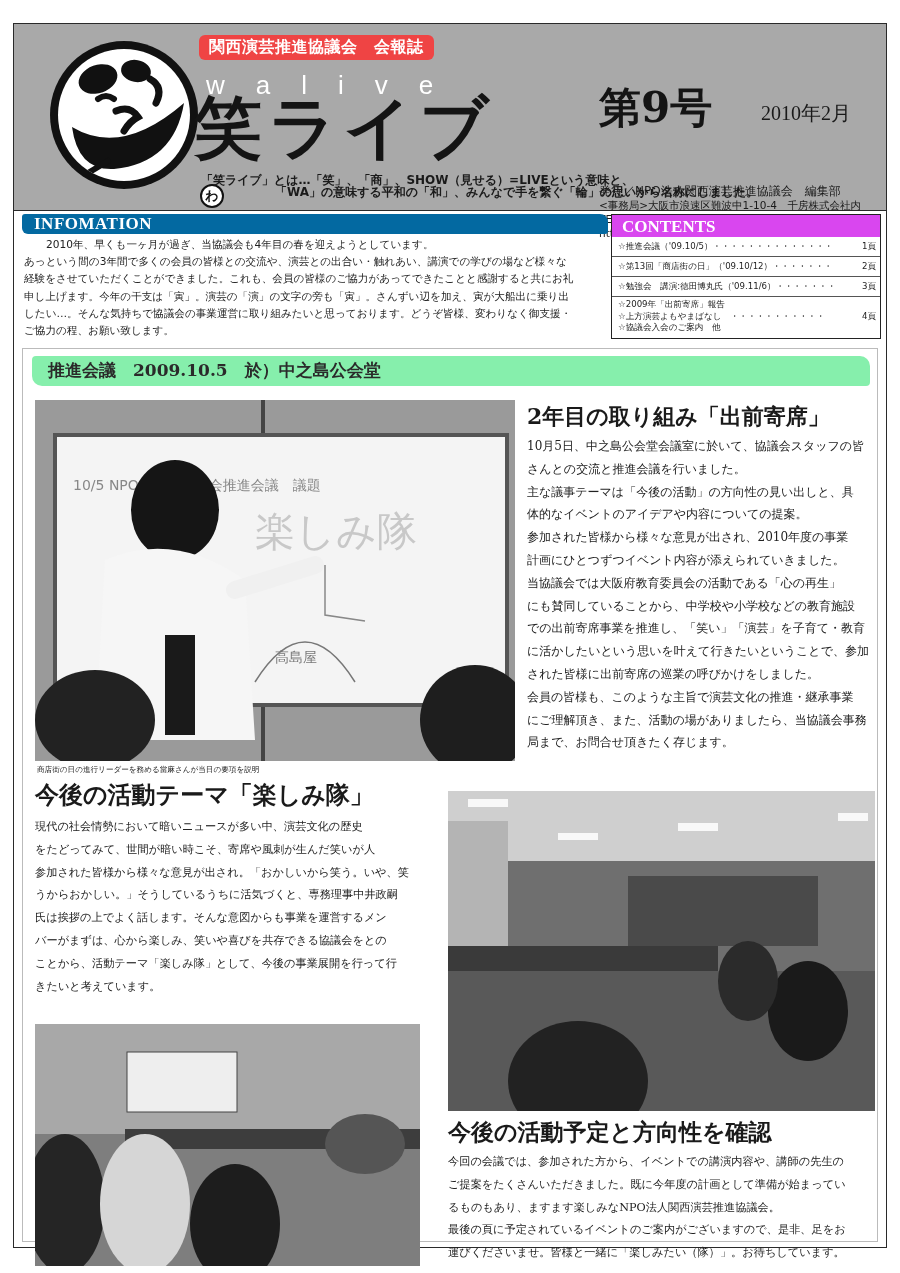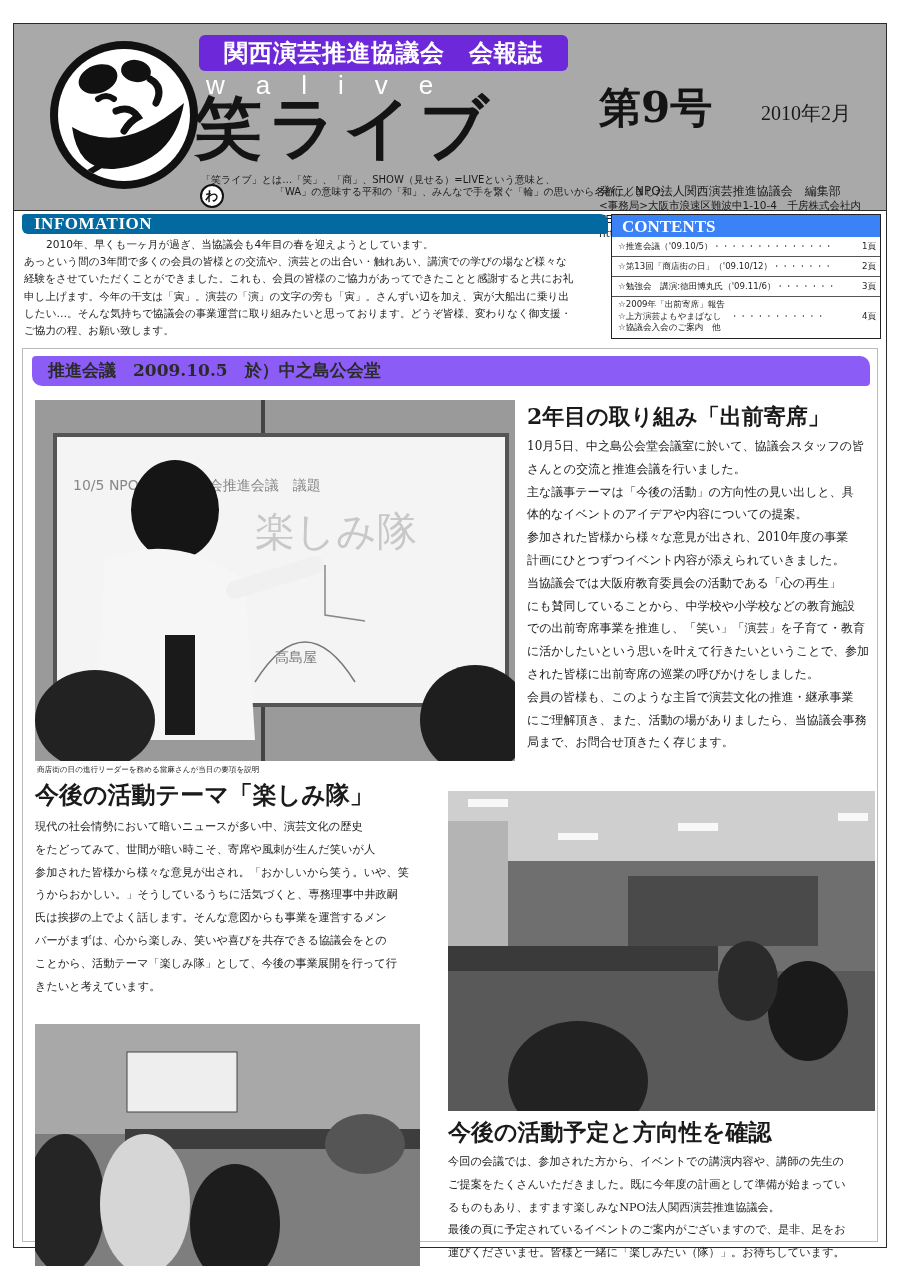--- a/index.html
+++ b/index.html
@@ -2,42 +2,42 @@
 <html><head>
 <meta charset="utf-8">
 <style>
   html,body{margin:0;padding:0;background:#ffffff;}
   body{width:900px;height:1273px;position:relative;overflow:hidden;font-family:"DejaVu Sans","Liberation Sans",sans-serif;color:#1f1f1f;}
   .frame{position:absolute;left:13px;top:23px;width:874px;height:1225px;border:1.5px solid #2a2a2a;box-sizing:border-box;background:#fff;}
   .masthead{position:absolute;left:0;top:0;width:100%;height:186px;background:#a9a9a9;border-bottom:1.5px solid #2a2a2a;}
   .logo-circle{position:absolute;left:36px;top:17px;width:148px;height:148px;border-radius:50%;background:#111;}
   .logo-inner{position:absolute;left:8px;top:8px;width:132px;height:132px;border-radius:50%;background:#fff;overflow:hidden;}
   .logo-wa{position:absolute;left:150px;top:143px;width:24px;height:24px;border-radius:50%;background:#fff;border:2.5px solid #111;box-sizing:border-box;font-size:13px;font-weight:bold;text-align:center;line-height:19px;color:#111;}
-  .org-badge{position:absolute;left:185px;top:11px;background:#6d28d9;color:#fff;border-radius:6px;padding:2px 25px;font-size:24px;font-weight:bold;letter-spacing:0.5px;}
+  .org-badge{position:absolute;left:185px;top:11px;background:#ef4444;color:#fff;border-radius:6px;padding:2px 10px;font-size:16px;font-weight:bold;letter-spacing:0.5px;}
   .walive{position:absolute;left:192px;top:46px;font-family:"Liberation Sans",sans-serif;font-size:26px;color:#fff;letter-spacing:31px;}
   .title-main{position:absolute;left:180px;top:64px;font-family:"DejaVu Sans",sans-serif;font-size:68px;font-weight:bold;color:#141414;letter-spacing:6px;line-height:80px;}
-  .tagline{position:absolute;left:187px;top:150px;font-size:10px;color:#1a1a1a;line-height:12px;}
+  .tagline{position:absolute;left:187px;top:150px;font-size:12px;color:#1a1a1a;line-height:12px;font-weight:bold;}
   .tagline .l2{padding-left:74px;}
   .issue{position:absolute;left:585px;top:56px;font-family:"DejaVu Serif",serif;font-size:42px;font-weight:bold;color:#141414;}
   .issue-date{position:absolute;left:747px;top:76px;font-family:"Liberation Serif",serif;font-size:20px;color:#1a1a1a;}
   .pub{position:absolute;left:585px;top:112px;font-size:10.5px;color:#1a1a1a;line-height:14px;}
   .pub .p1{font-size:12px;margin-top:48px;}
   
   .info-head{position:absolute;left:8px;top:190px;width:586px;height:20px;background:#0369a1;border-radius:3px 8px 3px 6px;}
   .info-head span{position:absolute;left:12px;top:0;font-family:"Liberation Serif",serif;font-size:17px;font-weight:bold;color:#fff;letter-spacing:0.5px;}
   .info-text{position:absolute;left:10px;top:212px;width:590px;font-size:10.6px;line-height:17.2px;color:#222;}
   .info-text .indent{padding-left:22px;}
   .contents{position:absolute;left:597px;top:190px;width:270px;height:125px;border:1.2px solid #222;box-sizing:border-box;background:#fff;}
-  .contents-head{height:22px;background:#3b82f6;color:#fff;font-family:"Liberation Serif",serif;font-weight:bold;font-size:17px;padding-left:10px;line-height:24px;}
+  .contents-head{height:22px;background:#d946ef;color:#fff;font-family:"Liberation Serif",serif;font-weight:bold;font-size:17px;padding-left:10px;line-height:24px;}
   .c-row{display:flex;justify-content:space-between;font-size:8.6px;color:#222;padding:0 4px 0 6px;border-bottom:1px solid #555;height:19px;align-items:center;white-space:nowrap;}
   .c-row.last{display:block;border-bottom:none;height:auto;padding-top:2px;line-height:11.5px;}
   .c-row.last .r{display:flex;justify-content:space-between;}
   
   .section{position:absolute;left:8px;top:324px;width:856px;height:894px;border:1px solid #bbb;box-sizing:border-box;}
-  .sec-head{position:absolute;left:9px;top:7px;width:838px;height:30px;background:#8b5cf6;border-radius:4px 10px 4px 10px;}
+  .sec-head{position:absolute;left:9px;top:7px;width:838px;height:30px;background:#86efac;border-radius:4px 10px 4px 10px;}
   .sec-head span{position:absolute;left:16px;top:3px;font-family:"DejaVu Serif",serif;font-size:17px;font-weight:bold;color:#2a2a2a;}
   .photo{position:absolute;background:#777;overflow:hidden;}
   .h2{position:absolute;font-family:"DejaVu Serif",serif;font-weight:bold;color:#1a1a1a;white-space:nowrap;}
   .body{position:absolute;font-family:"DejaVu Serif",serif;font-size:12px;line-height:22.8px;color:#222;}
   .caption{position:absolute;font-family:"DejaVu Serif",serif;font-size:7.6px;color:#222;}
 </style>
 </head>
 <body>
 
 <div class="frame">

